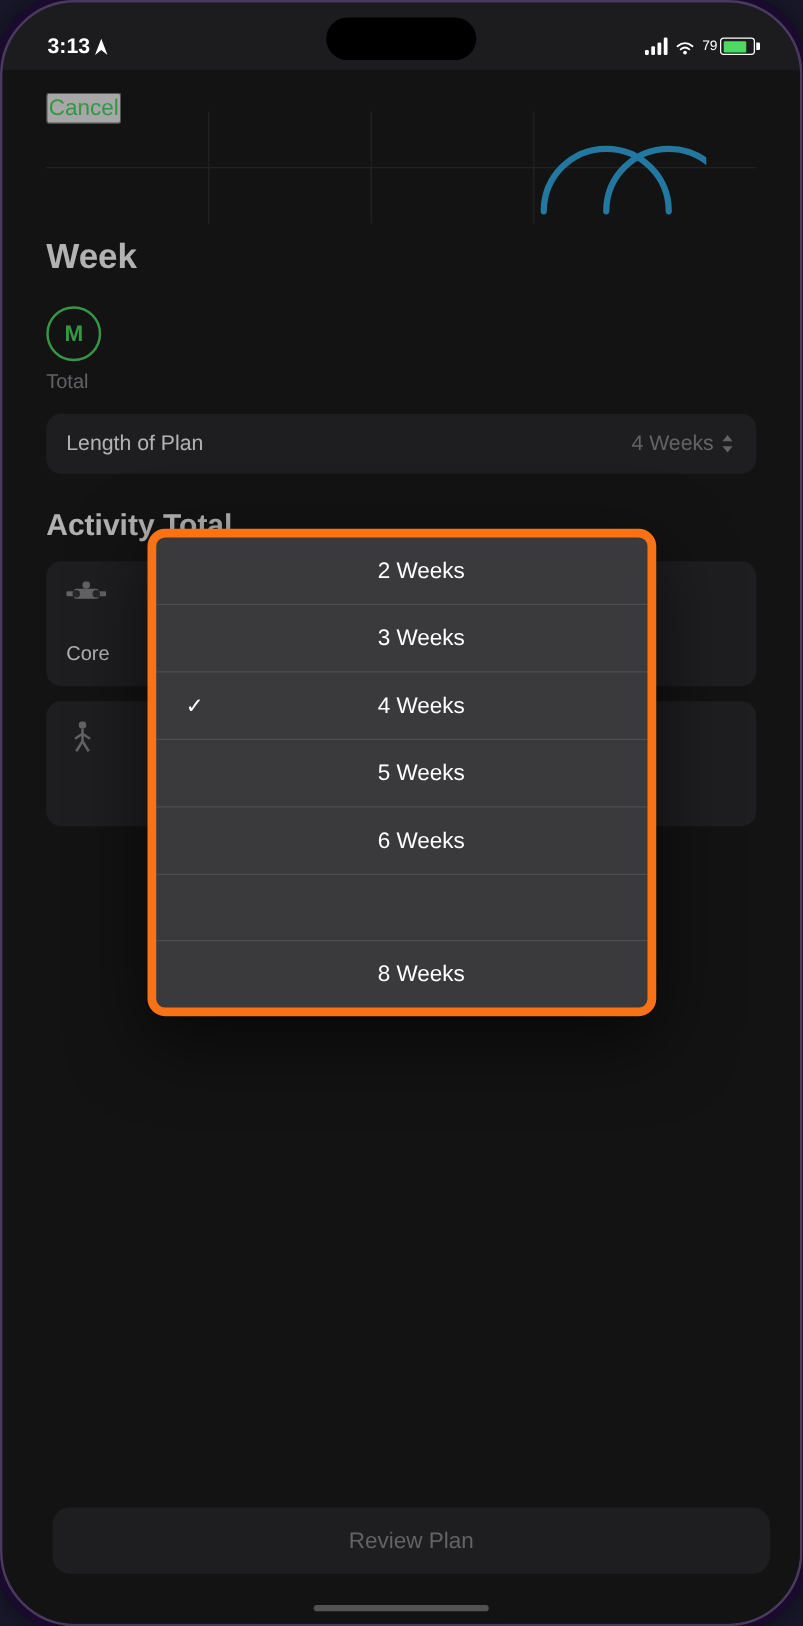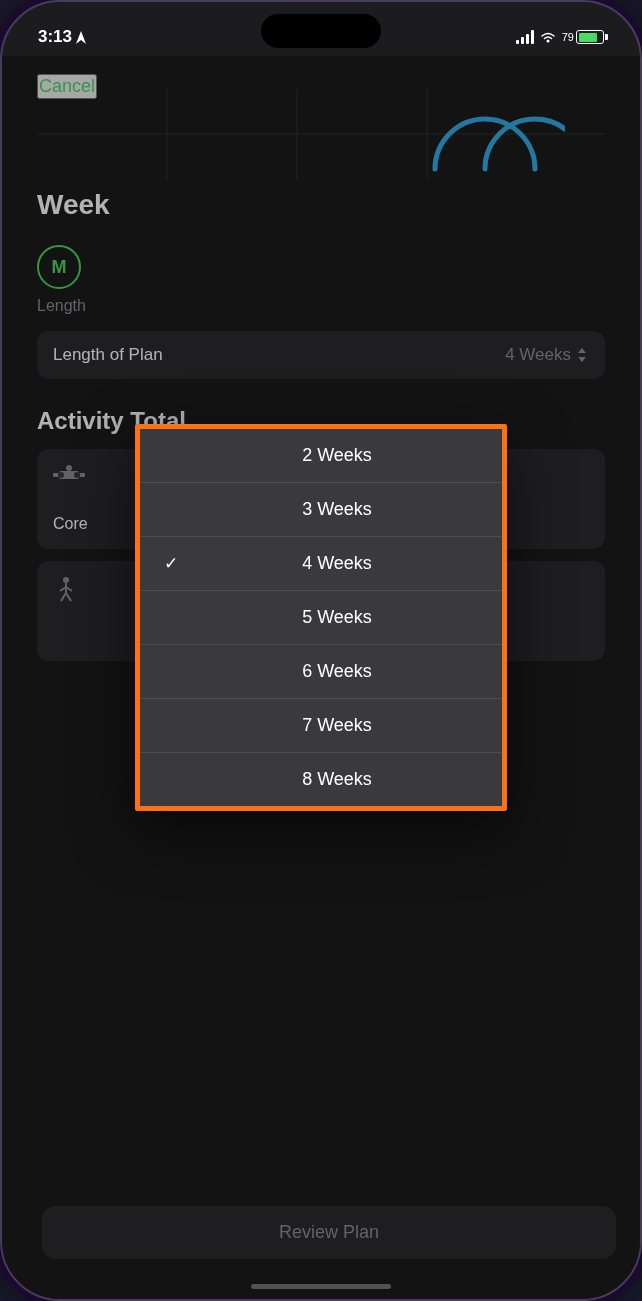--- a/index.html
+++ b/index.html
@@ -71,21 +71,21 @@
       font-size: 17px;
       font-weight: 600;
       color: white;
       display: flex;
       align-items: center;
       gap: 4px;
     }
 
     .status-icons {
       display: flex;
-      align-items: flex-start;
+      align-items: flex-end;
       gap: 6px;
     }
 
     .signal-bars {
       display: flex;
       align-items: flex-end;
       gap: 2px;
       height: 14px;
     }
 
@@ -327,25 +327,25 @@
       bottom: 0;
       background: rgba(0,0,0,0.3);
       z-index: 50;
       display: flex;
       align-items: center;
       justify-content: center;
     }
 
     .dropdown-menu {
       background: #3a3a3c;
-      border-radius: 2px;
-      width: 372px;
+      border-radius: 14px;
+      width: 407px;
       overflow: hidden;
       box-shadow: 0 20px 60px rgba(0,0,0,0.6);
-      border: 5px solid #f97316;
+      border: 7px solid #f97316;
       position: relative;
       top: -60px;
     }
 
     .dropdown-item {
       display: flex;
       align-items: center;
       padding: 16px 24px;
       border-bottom: 1px solid rgba(255,255,255,0.1);
       position: relative;
@@ -443,21 +443,21 @@
 
         
         <div class="weeks-section" style="margin-top:10px;">
           <span class="weeks-title">Week</span>
           <div style="display:flex; align-items:center; gap:12px; margin-top:12px;">
             <div class="week-pill">
               <span class="week-pill-letter">M</span>
             </div>
           </div>
           <div class="total-row">
-            <span>Length</span>
+            <span>Total</span>
           </div>
         </div>
 
         
         <div class="settings-card">
           <div class="settings-row">
             <span class="settings-label">Length of Plan</span>
             <div class="settings-value">
               <span>4 Weeks</span>
               <svg width="14" height="18" viewBox="0 0 14 18">
@@ -564,21 +564,20 @@
             <span class="dropdown-text">5 Weeks</span>
           </div>
 
           <div class="dropdown-item">
             <span class="dropdown-check">&nbsp;</span>
             <span class="dropdown-text">6 Weeks</span>
           </div>
 
           <div class="dropdown-item">
             <span class="dropdown-check">&nbsp;</span>
-            <span class="dropdown-text">7 Weeks</span>
           </div>
 
           <div class="dropdown-item">
             <span class="dropdown-check">&nbsp;</span>
             <span class="dropdown-text">8 Weeks</span>
           </div>
 
         </div>
       </div>
 

